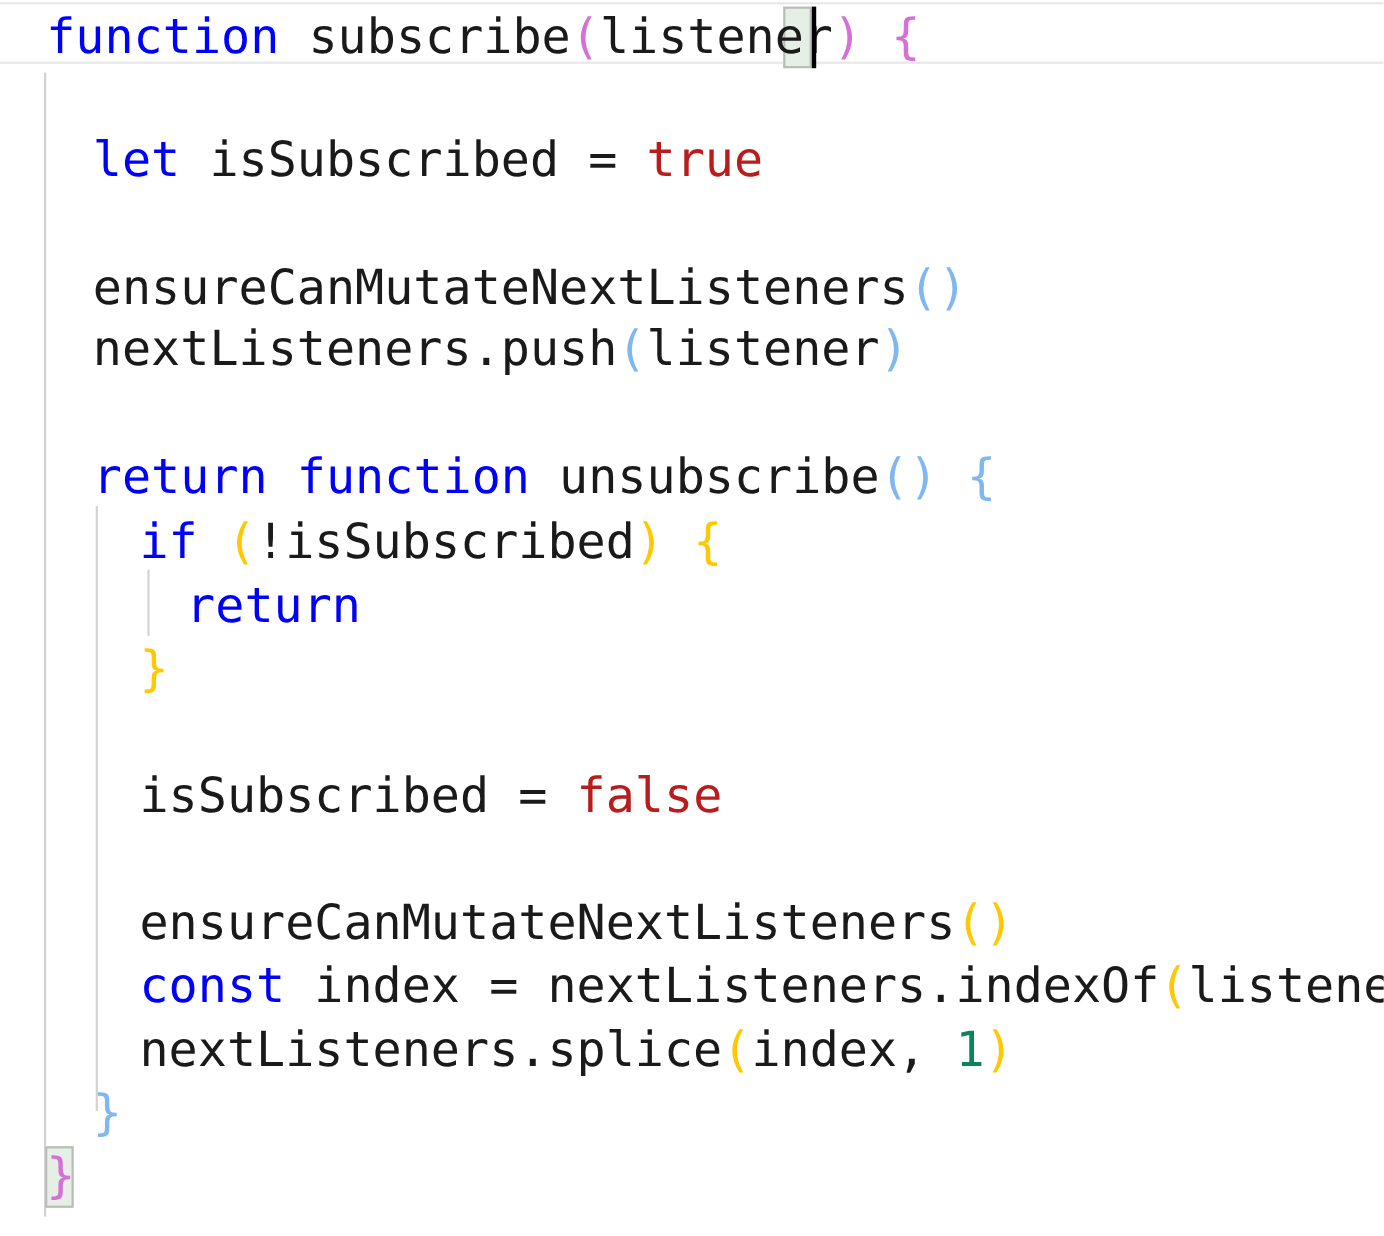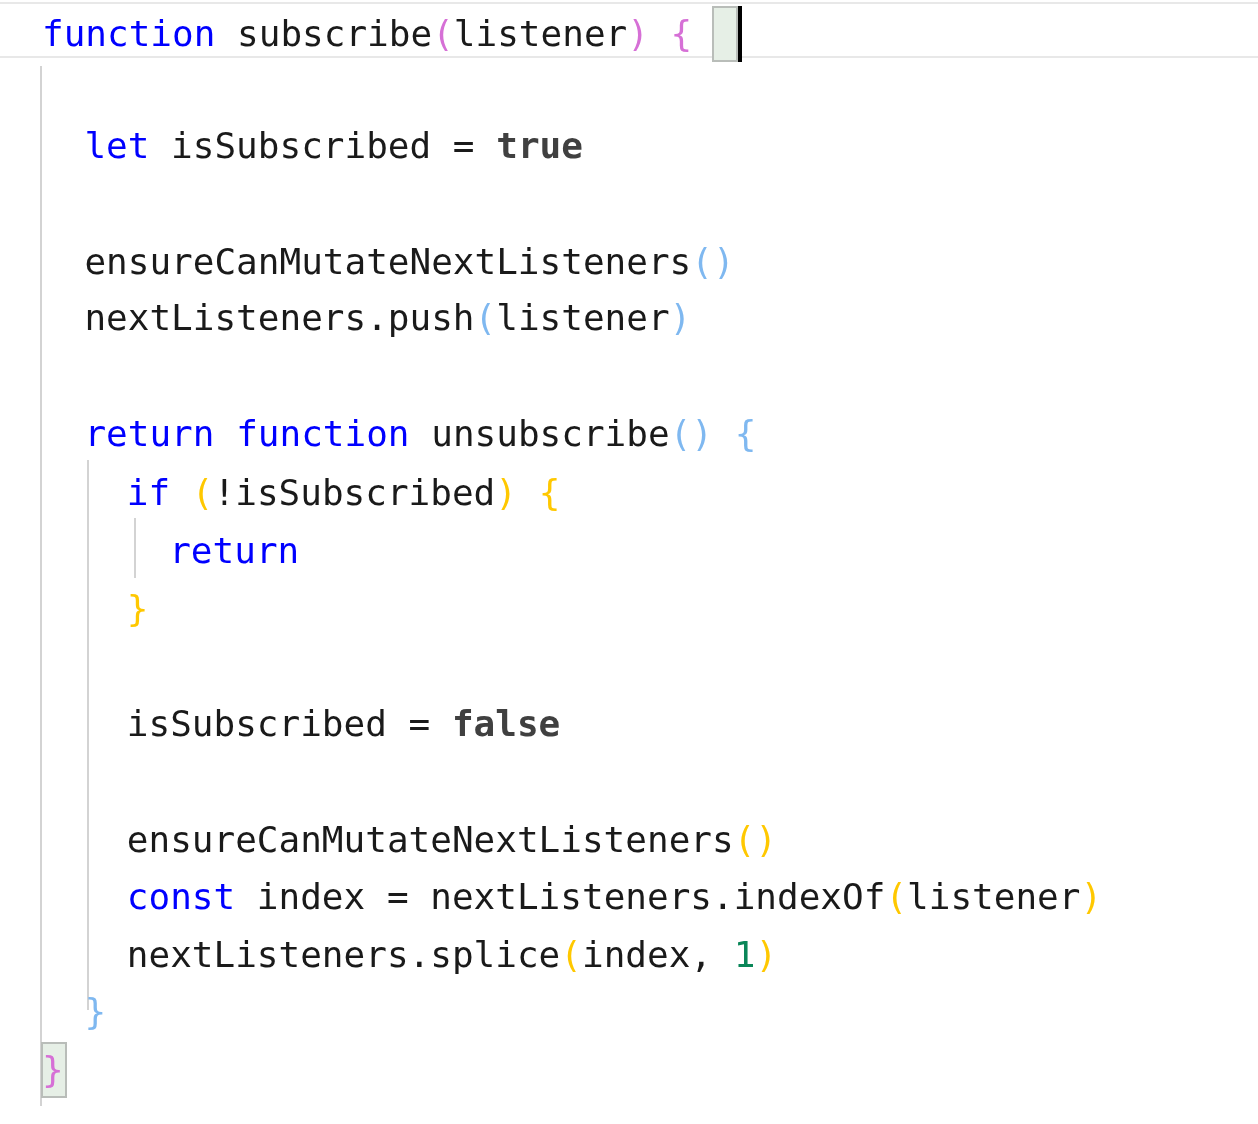--- a/index.html
+++ b/index.html
@@ -18,21 +18,21 @@
     height: 1124px;
     background: #ffffff;
     overflow: hidden;
   }
 
   
   .code-surface {
     position: absolute;
     inset: 0;
     font-family: "DejaVu Sans Mono", "Liberation Mono", monospace;
-    font-size: 36px;
+    font-size: 44px;
     line-height: 56px;
     white-space: pre;
   }
 
   .code-line {
     position: absolute;
     left: 0;
     right: 0;
     height: 56px;
     padding-left: 42px;
@@ -84,20 +84,20 @@
   }
 
   
   .t-keyword   { color: #0000ff; }
   .t-plain     { color: #1a1a1a; }
   .t-fn        { color: #1a1a1a; }
   .t-num       { color: #098658; }
   .t-br0       { color: #d670d6; }
   .t-br1       { color: #7fb8f0; }
   .t-br2       { color: #ffc800; }
-  .t-bool      { color: #404040; font-weight: bold; }
+  .t-bool      { color: #b91c1c; }
 </style>
 </head>
 <body>
 
 <div class="editor">
   <div class="code-surface" id="code-surface"><div class="current-line" style="top: 2px;"></div><div class="indent-guide" style="left: 40px; top: 66px; height: 1040px;"></div><div class="indent-guide" style="left: 87px; top: 460px; height: 550px;"></div><div class="indent-guide" style="left: 134px; top: 518px; height: 60px;"></div><div class="bracket-match" style="left: 712px; top: 6px; width: 26px; height: 56px;"></div><div class="bracket-match" style="left: 41px; top: 1042px; width: 26px; height: 56px;"></div><div class="code-line" style="top: 6px; padding-left: 42px;"><span class="txt t-keyword">function</span><span class="txt t-plain"> </span><span class="txt t-fn">subscribe</span><span class="txt t-br0">(</span><span class="txt t-plain">listener</span><span class="txt t-br0">)</span><span class="txt t-plain"> </span><span class="txt t-br0">{</span></div><div class="code-line" style="top: 62px; padding-left: 42px;"></div><div class="code-line" style="top: 118px; padding-left: 84.4px;"><span class="txt t-keyword">let</span><span class="txt t-plain"> isSubscribed = </span><span class="txt t-bool">true</span></div><div class="code-line" style="top: 174px; padding-left: 84.4px;"></div><div class="code-line" style="top: 234px; padding-left: 84.4px;"><span class="txt t-plain">ensureCanMutateNextListeners</span><span class="txt t-br1">(</span><span class="txt t-br1">)</span></div><div class="code-line" style="top: 290px; padding-left: 84.4px;"><span class="txt t-plain">nextListeners.push</span><span class="txt t-br1">(</span><span class="txt t-plain">listener</span><span class="txt t-br1">)</span></div><div class="code-line" style="top: 346px; padding-left: 84.4px;"></div><div class="code-line" style="top: 406px; padding-left: 84.4px;"><span class="txt t-keyword">return</span><span class="txt t-plain"> </span><span class="txt t-keyword">function</span><span class="txt t-plain"> </span><span class="txt t-fn">unsubscribe</span><span class="txt t-br1">(</span><span class="txt t-br1">)</span><span class="txt t-plain"> </span><span class="txt t-br1">{</span></div><div class="code-line" style="top: 465px; padding-left: 126.8px;"><span class="txt t-keyword">if</span><span class="txt t-plain"> </span><span class="txt t-br2">(</span><span class="txt t-plain">!isSubscribed</span><span class="txt t-br2">)</span><span class="txt t-plain"> </span><span class="txt t-br2">{</span></div><div class="code-line" style="top: 523px; padding-left: 169.2px;"><span class="txt t-keyword">return</span></div><div class="code-line" style="top: 581px; padding-left: 126.8px;"><span class="txt t-br2">}</span></div><div class="code-line" style="top: 639px; padding-left: 126.8px;"></div><div class="code-line" style="top: 696px; padding-left: 126.8px;"><span class="txt t-plain">isSubscribed = </span><span class="txt t-bool">false</span></div><div class="code-line" style="top: 754px; padding-left: 126.8px;"></div><div class="code-line" style="top: 812px; padding-left: 126.8px;"><span class="txt t-plain">ensureCanMutateNextListeners</span><span class="txt t-br2">(</span><span class="txt t-br2">)</span></div><div class="code-line" style="top: 869px; padding-left: 126.8px;"><span class="txt t-keyword">const</span><span class="txt t-plain"> index = nextListeners.indexOf</span><span class="txt t-br2">(</span><span class="txt t-plain">listener</span><span class="txt t-br2">)</span></div><div class="code-line" style="top: 927px; padding-left: 126.8px;"><span class="txt t-plain">nextListeners.splice</span><span class="txt t-br2">(</span><span class="txt t-plain">index, </span><span class="txt t-num">1</span><span class="txt t-br2">)</span></div><div class="code-line" style="top: 984px; padding-left: 84.4px;"><span class="txt t-br1">}</span></div><div class="code-line" style="top: 1042px; padding-left: 42px;"><span class="txt t-br0">}</span></div><div class="caret" style="left: 738px; top: 6px; height: 56px;"></div></div>
 </div>
 
 </body></html>

